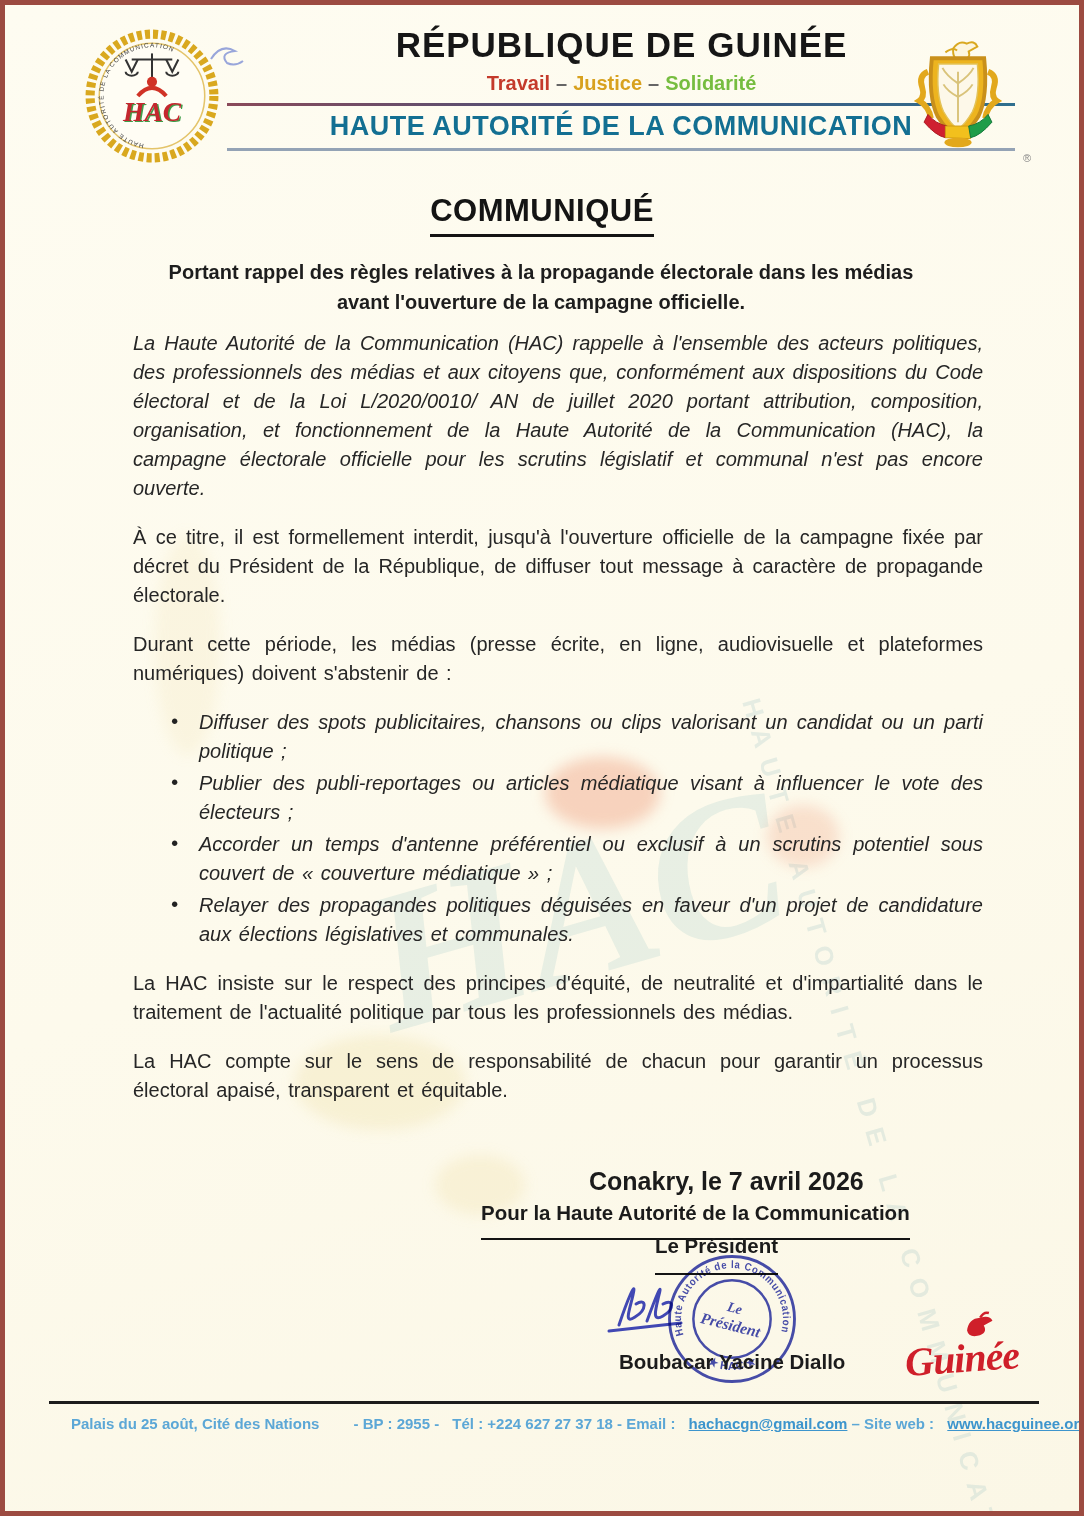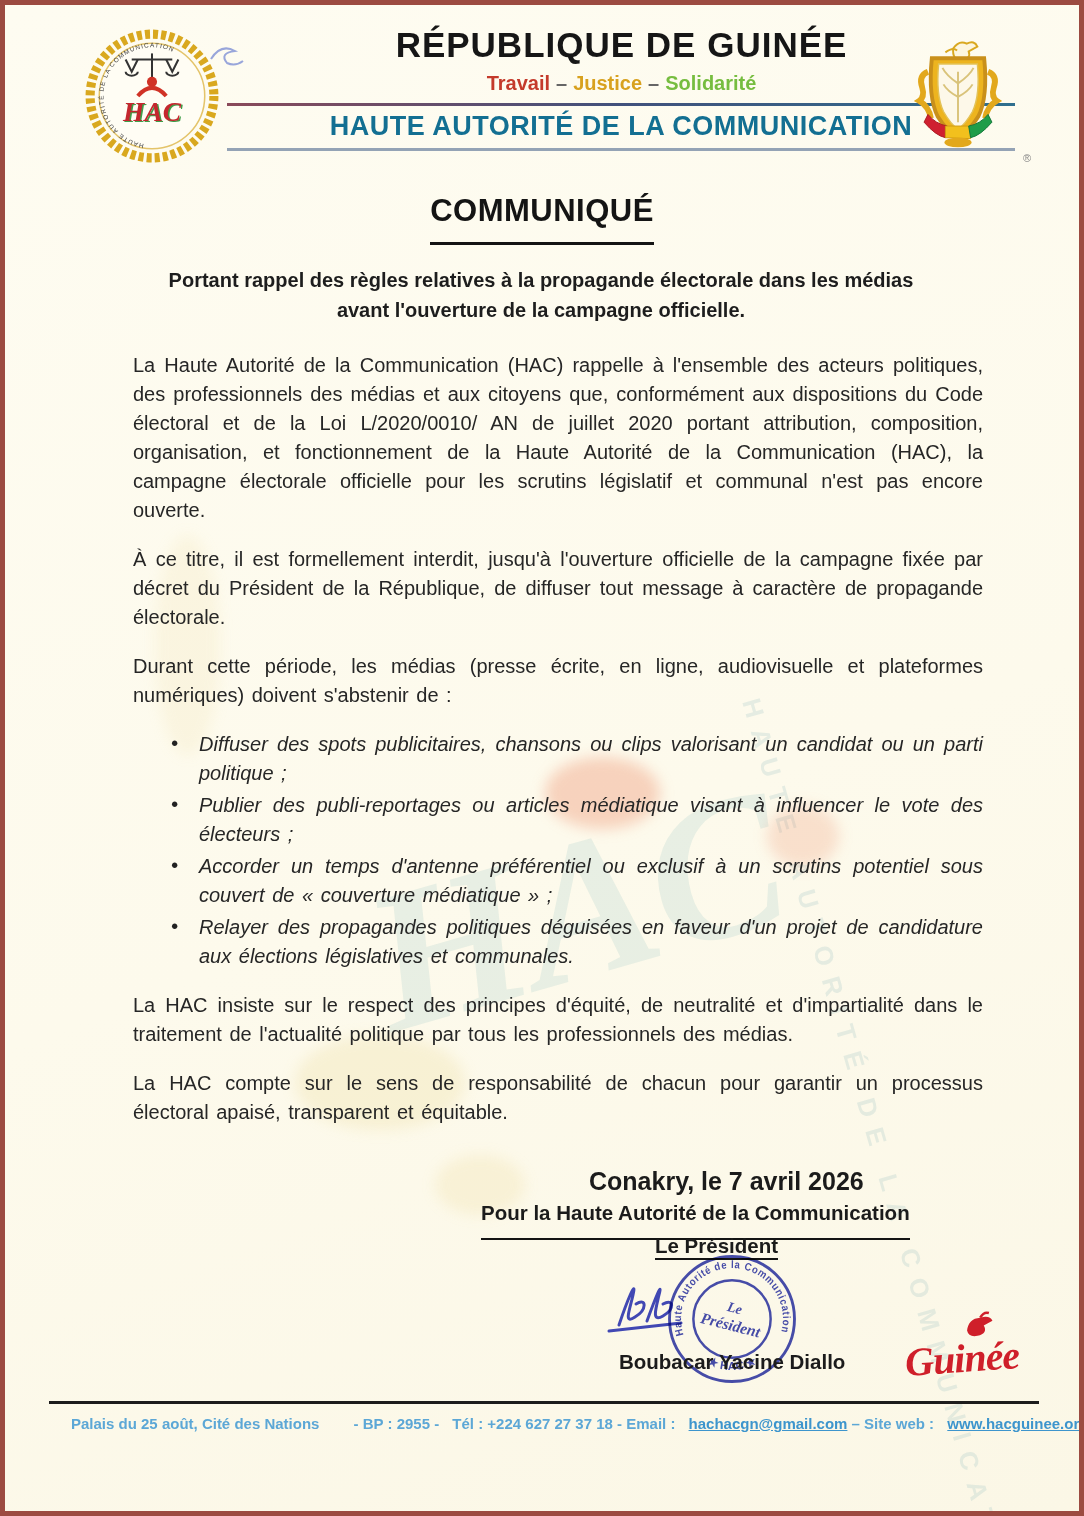--- a/index.html
+++ b/index.html
@@ -44,41 +44,41 @@
   .band-top{height:3px; background:linear-gradient(90deg,#8a4a5a,#41517c,#2f6f8e);}
   .institution{font-size:27px; font-weight:700; color:var(--c-accent_teal,#136f92); letter-spacing:.5px; padding:5px 0 6px; text-align:center;}
   .band-bottom{height:3px; background:#94a3b5; position:relative;}
   .reg{position:absolute; right:-16px; bottom:-13px; font-size:11px; color:#888;}
   .pen-scribble{position:absolute; left:200px; top:16px; z-index:3;}
 
   
   .com-title{margin-top:22px; text-align:center; z-index:1; position:relative;}
   .com-title span{
     display:inline-block; font-size:31px; font-weight:700; letter-spacing:.5px;
-    color:#141414; border-bottom:3px solid #141414; padding-bottom:13px;
+    color:#141414; border-bottom:3px solid #141414; padding-bottom:5px;
   }
   .subtitle{
     margin:20px 148px 0 146px; text-align:center; font-weight:700;
     font-size:20px; line-height:30px; color:#1d1d1d; position:relative; z-index:1;
   }
   .body{margin:0 96px 0 128px; position:relative; z-index:1;}
   .body p{margin:20px 0 0 0; font-size:20px; line-height:29px; text-align:justify; word-spacing:2px;}
-  .body p.first{margin-top:26px;}
+  .body p.first{margin-top:12px;font-style:italic;}
   .body ul{margin:20px 0 0 36px; padding:0; list-style:none;font-style:italic;}
   .body li{
     position:relative; padding-left:30px; margin-bottom:3px;
     font-size:20px; line-height:29px; text-align:justify; word-spacing:2px;
   }
   .body li::before{content:"•"; position:absolute; left:2px; top:-1px; font-size:20px; color:#222;}
 
   
   .sg{position:absolute; z-index:2; font-weight:700; color:#1b1b1b; white-space:nowrap;}
   .sg-date{left:584px; top:1162px; font-size:25px;}
   .sg-pour{left:476px; top:1196px; font-size:20.5px; border-bottom:2px solid #141414; padding-bottom:13px;}
-  .sg-pres{left:650px; top:1229px; font-size:20.5px; border-bottom:2px solid #141414; padding-bottom:0; z-index:3;}
+  .sg-pres{left:650px; top:1229px; font-size:20.5px; border-bottom:2px solid #141414; padding-bottom:15px; z-index:3;}
   .sg-name{left:614px; top:1345px; font-size:20.5px; z-index:6;}
   .stamp{position:absolute; left:653px; top:1240px; width:148px; height:148px; z-index:5; opacity:.88; mix-blend-mode:multiply;}
   .signature{position:absolute; left:598px; top:1262px; z-index:4;}
   .guinee{
     position:absolute; left:900px; top:1330px; z-index:2;
     font-family:"Liberation Serif",serif; font-style:italic; font-weight:700;
     font-size:40px; color:var(--c-brand_red,#cf1f2a); transform:rotate(-4deg); letter-spacing:-1px;
   }
   .guinee .bird{position:absolute; left:52px; top:-26px;}
 

